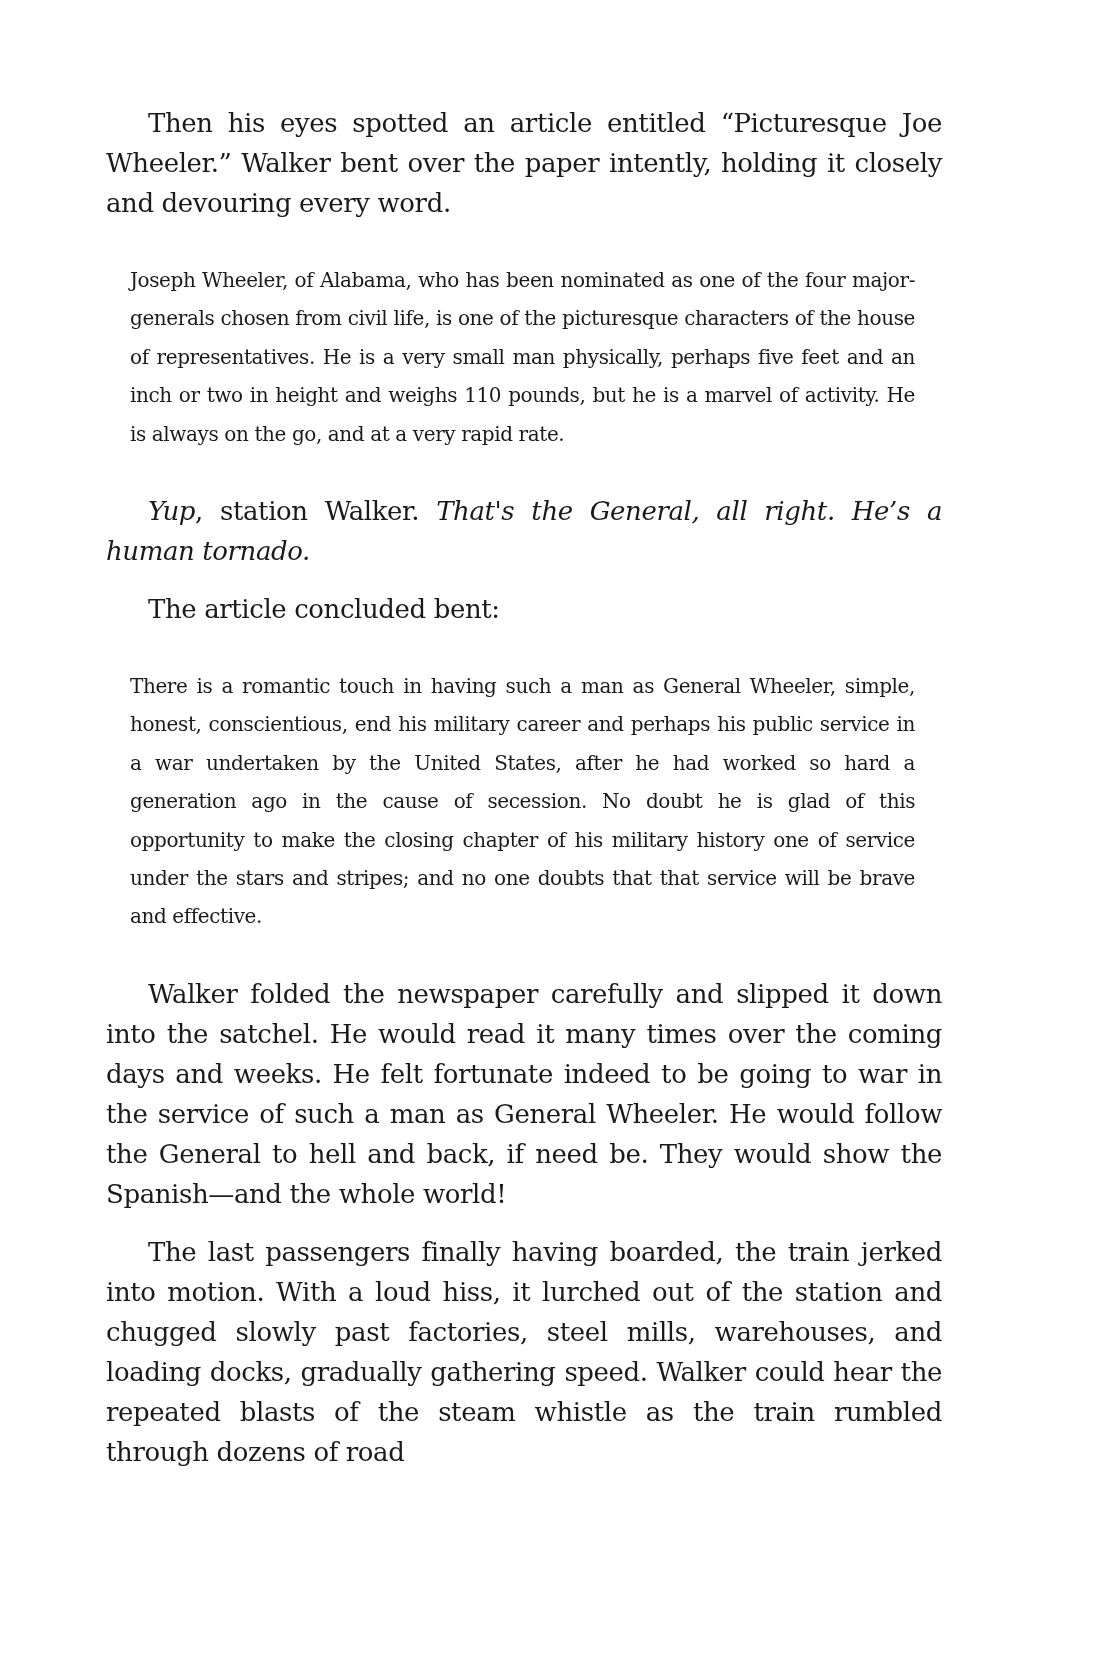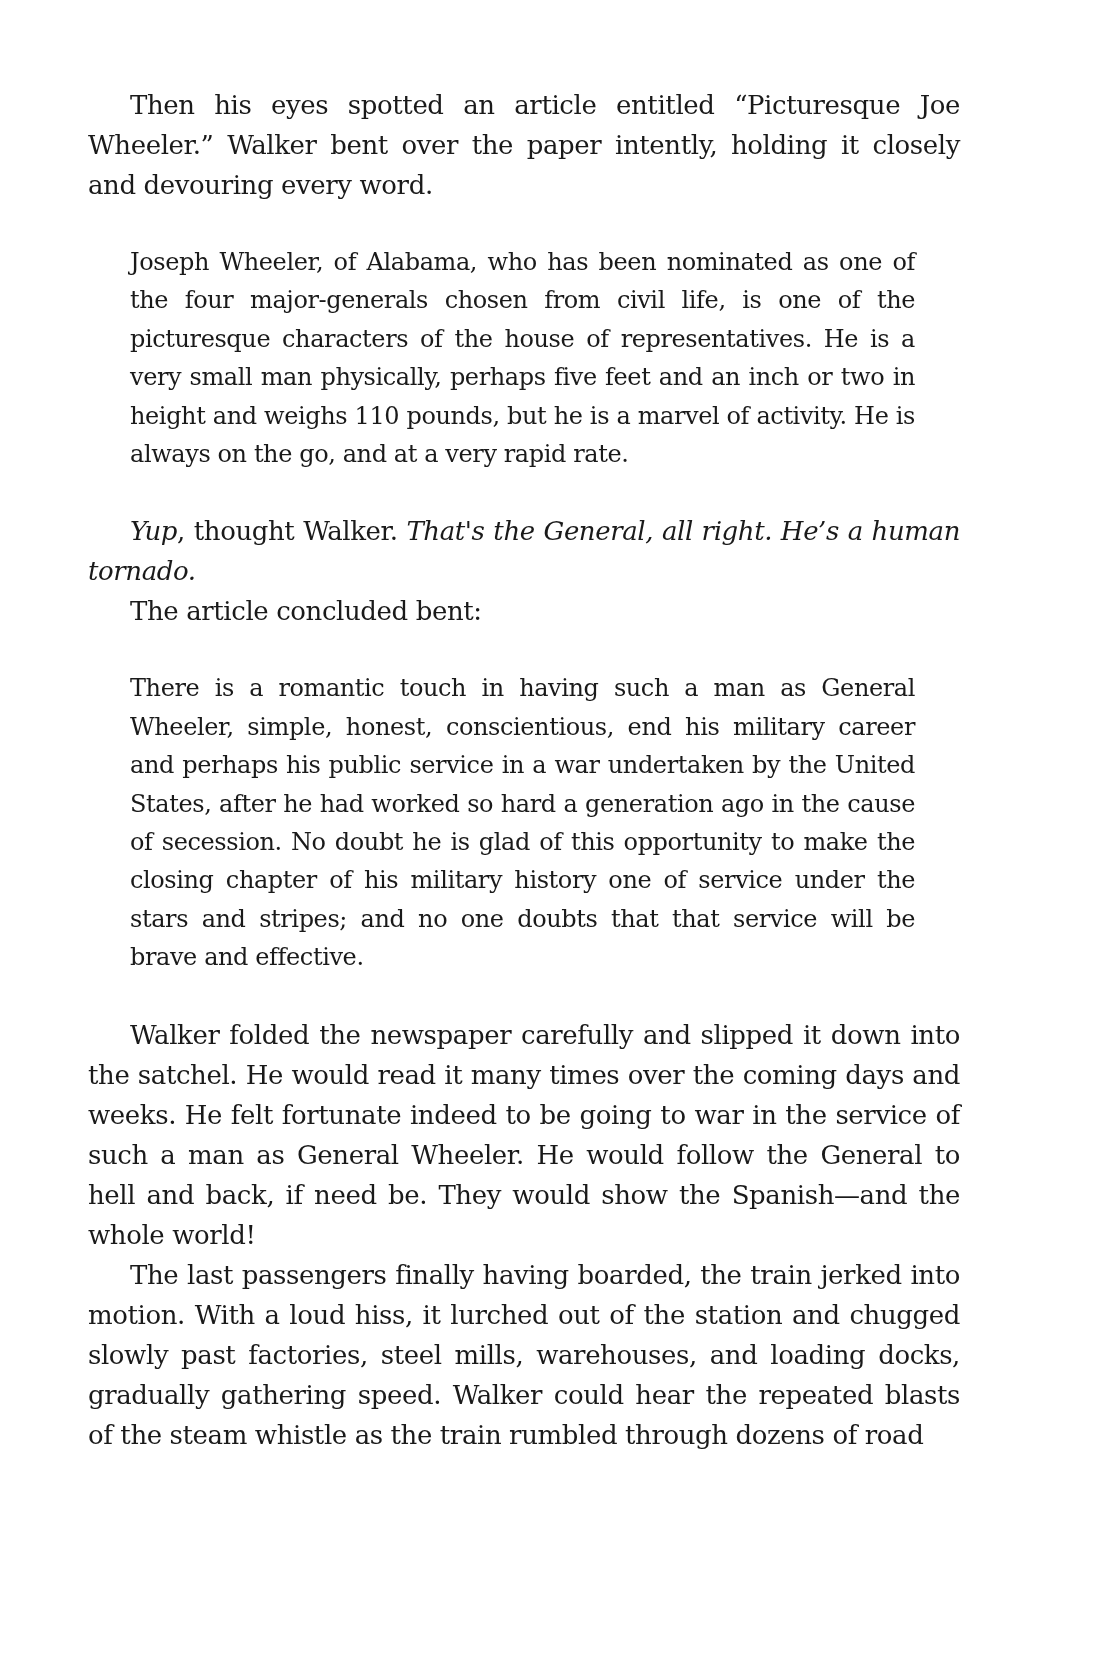--- a/index.html
+++ b/index.html
@@ -2,41 +2,41 @@
 <html><head>
 <meta charset="utf-8">
 <style>
   html, body { margin: 0; padding: 0; background: #ffffff; }
   body { width: 1112px; height: 1667px; overflow: hidden; position: relative; }
   .page {
     position: absolute; left: 88px; top: 85px; width: 872px;
     font-family: "DejaVu Serif", "Liberation Serif", serif;
     color: #1a1a1a;
   }
-  p { margin: 0; }
+  p { margin: 18px; }
   .body-p {
     font-size: 26px; line-height: 40px; text-align: justify;
     text-indent: 42px; letter-spacing: -0.4px;
   }
   .quote {
     margin: 38px 45px 38px 42px;
-    font-size: 24px; line-height: 38.4px; text-align: justify;
+    font-size: 20px; line-height: 38.4px; text-align: justify;
     letter-spacing: -0.4px;
   }
   em { }
 </style>
 </head>
 <body>
 
 <div class="page">
   <p class="body-p">Then his eyes spotted an article entitled “Picturesque Joe Wheeler.” Walker bent over the paper intently, holding it closely and devouring every word.</p>
 
   <p class="quote">Joseph Wheeler, of Alabama, who has been nominated as one of the four major-generals chosen from civil life, is one of the picturesque characters of the house of representatives. He is a very small man physically, perhaps five feet and an inch or two in height and weighs 110 pounds, but he is a marvel of activity. He is always on the go, and at a very rapid rate.</p>
 
-  <p class="body-p"><em>Yup</em><span>, thought Walker. </span><em>That's the General, all right. He’s a human tornado.</em></p>
+  <p class="body-p"><em>Yup</em><span>, station Walker. </span><em>That's the General, all right. He’s a human tornado.</em></p>
 
   <p class="body-p">The article concluded bent:</p>
 
   <p class="quote">There is a romantic touch in having such a man as General Wheeler, simple, honest, conscientious, end his military career and perhaps his public service in a war undertaken by the United States, after he had worked so hard a generation ago in the cause of secession. No doubt he is glad of this opportunity to make the closing chapter of his military history one of service under the stars and stripes; and no one doubts that that service will be brave and effective.</p>
 
   <p class="body-p">Walker folded the newspaper carefully and slipped it down into the satchel. He would read it many times over the coming days and weeks. He felt fortunate indeed to be going to war in the service of such a man as General Wheeler. He would follow the General to hell and back, if need be. They would show the Spanish—and the whole world!</p>
 
   <p class="body-p">The last passengers finally having boarded, the train jerked into motion. With a loud hiss, it lurched out of the station and chugged slowly past factories, steel mills, warehouses, and loading docks, gradually gathering speed. Walker could hear the repeated blasts of the steam whistle as the train rumbled through dozens of road</p>
 </div>
 

